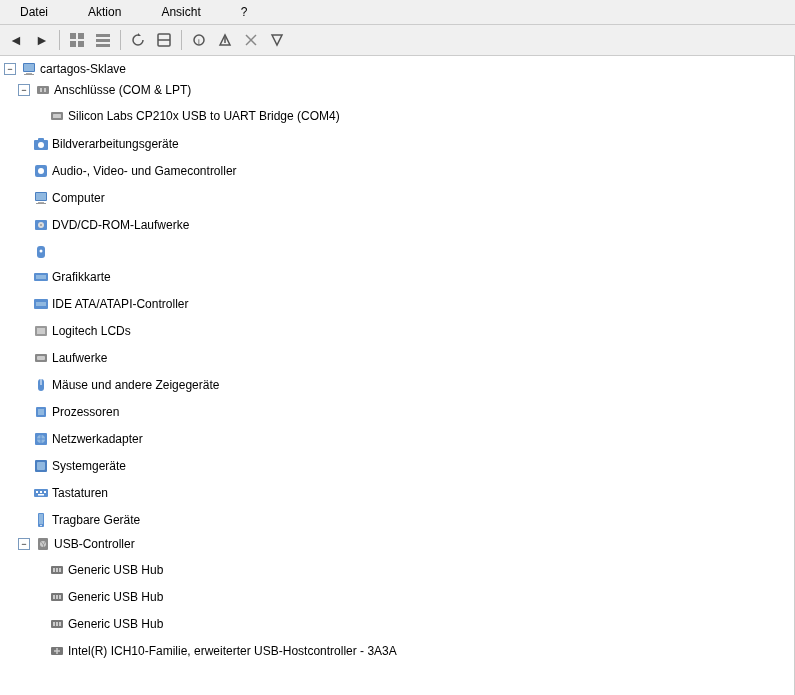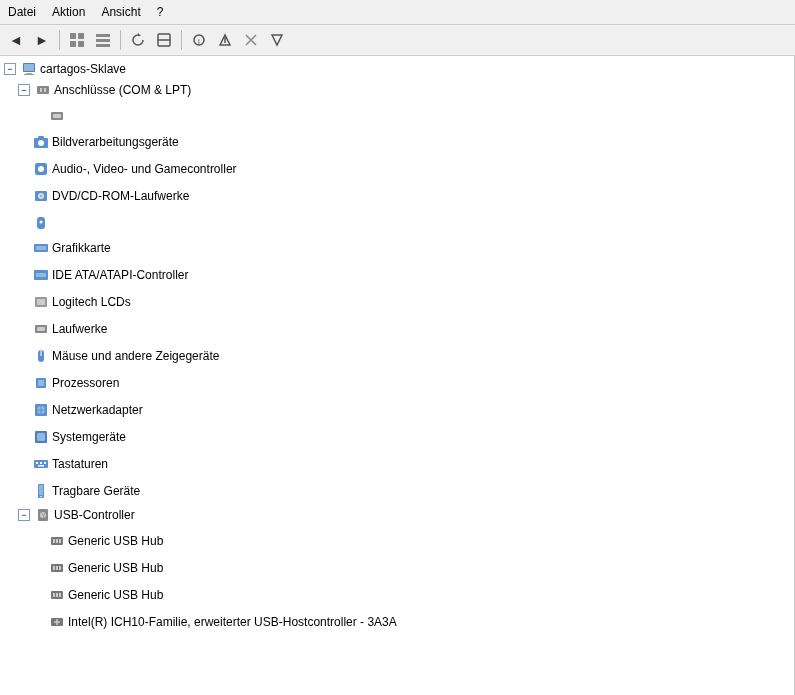--- a/index.html
+++ b/index.html
@@ -14,21 +14,21 @@
 
     
     .menubar {
       background: #f0f0f0;
       border-bottom: 1px solid #ccc;
       padding: 3px 0;
       display: flex;
       align-items: center;
     }
     .menubar-item {
-      padding: 2px 8px;
+      padding: 2px 20px;
       cursor: pointer;
       font-size: 12px;
     }
 
     
     .toolbar {
       background: #f0f0f0;
       border-bottom: 1px solid #ccc;
       padding: 3px 4px;
       display: flex;
@@ -222,20 +222,21 @@
               <span>Anschlüsse (COM &amp; LPT)</span>
             </div><div style="padding-left: 16px;">
               <div class="tree-node"><div class="tree-node-label">
                   <span class="expand-placeholder"></span>
                   <span class="tree-icon">
                     <svg width="16" height="16" viewBox="0 0 16 16">
                       <rect x="2" y="4" width="12" height="8" rx="1" fill="#888"></rect>
                       <rect x="4" y="6" width="8" height="4" fill="#ccc" rx="0.5"></rect>
                     </svg>
                   </span>
+                  <span>Silicon Labs CP210x USB to UART Bridge (COM4)</span>
                 </div></div>
             </div></div>
           <div class="tree-node"><div class="tree-node-label">
               <span class="expand-placeholder"></span>
               <span class="tree-icon">
                 <svg width="16" height="16" viewBox="0 0 16 16">
                   <rect x="1" y="4" width="14" height="10" rx="1" fill="#5a8fd1"></rect>
                   <circle cx="8" cy="9" r="3" fill="#fff"></circle>
                   <rect x="5" y="2" width="6" height="3" rx="1" fill="#5a8fd1"></rect>
                 </svg>
@@ -244,20 +245,32 @@
             </div></div>
           <div class="tree-node"><div class="tree-node-label">
               <span class="expand-placeholder"></span>
               <span class="tree-icon">
                 <svg width="16" height="16" viewBox="0 0 16 16">
                   <rect x="2" y="2" width="12" height="12" rx="2" fill="#5a8fd1"></rect>
                   <circle cx="8" cy="8" r="3" fill="#fff"></circle>
                 </svg>
               </span>
               <span>Audio-, Video- und Gamecontroller</span>
+            </div></div>
+          <div class="tree-node"><div class="tree-node-label">
+              <span class="expand-placeholder"></span>
+              <span class="tree-icon">
+                <svg width="16" height="16" viewBox="0 0 16 16">
+                  <rect x="2" y="2" width="12" height="9" rx="1" fill="#4a7fc1"></rect>
+                  <rect x="3" y="3" width="10" height="7" fill="#90b8e0"></rect>
+                  <rect x="5" y="12" width="6" height="2" fill="#aaa"></rect>
+                  <rect x="3" y="13" width="10" height="1" fill="#999"></rect>
+                </svg>
+              </span>
+              <span>Computer</span>
             </div></div>
           <div class="tree-node"><div class="tree-node-label">
               <span class="expand-placeholder"></span>
               <span class="tree-icon">
                 <svg width="16" height="16" viewBox="0 0 16 16">
                   <rect x="2" y="3" width="12" height="10" rx="1" fill="#5a8fd1"></rect>
                   <ellipse cx="8" cy="8" rx="3" ry="3" fill="#ddd"></ellipse>
                   <circle cx="8" cy="8" r="1" fill="#999"></circle>
                 </svg>
               </span>

